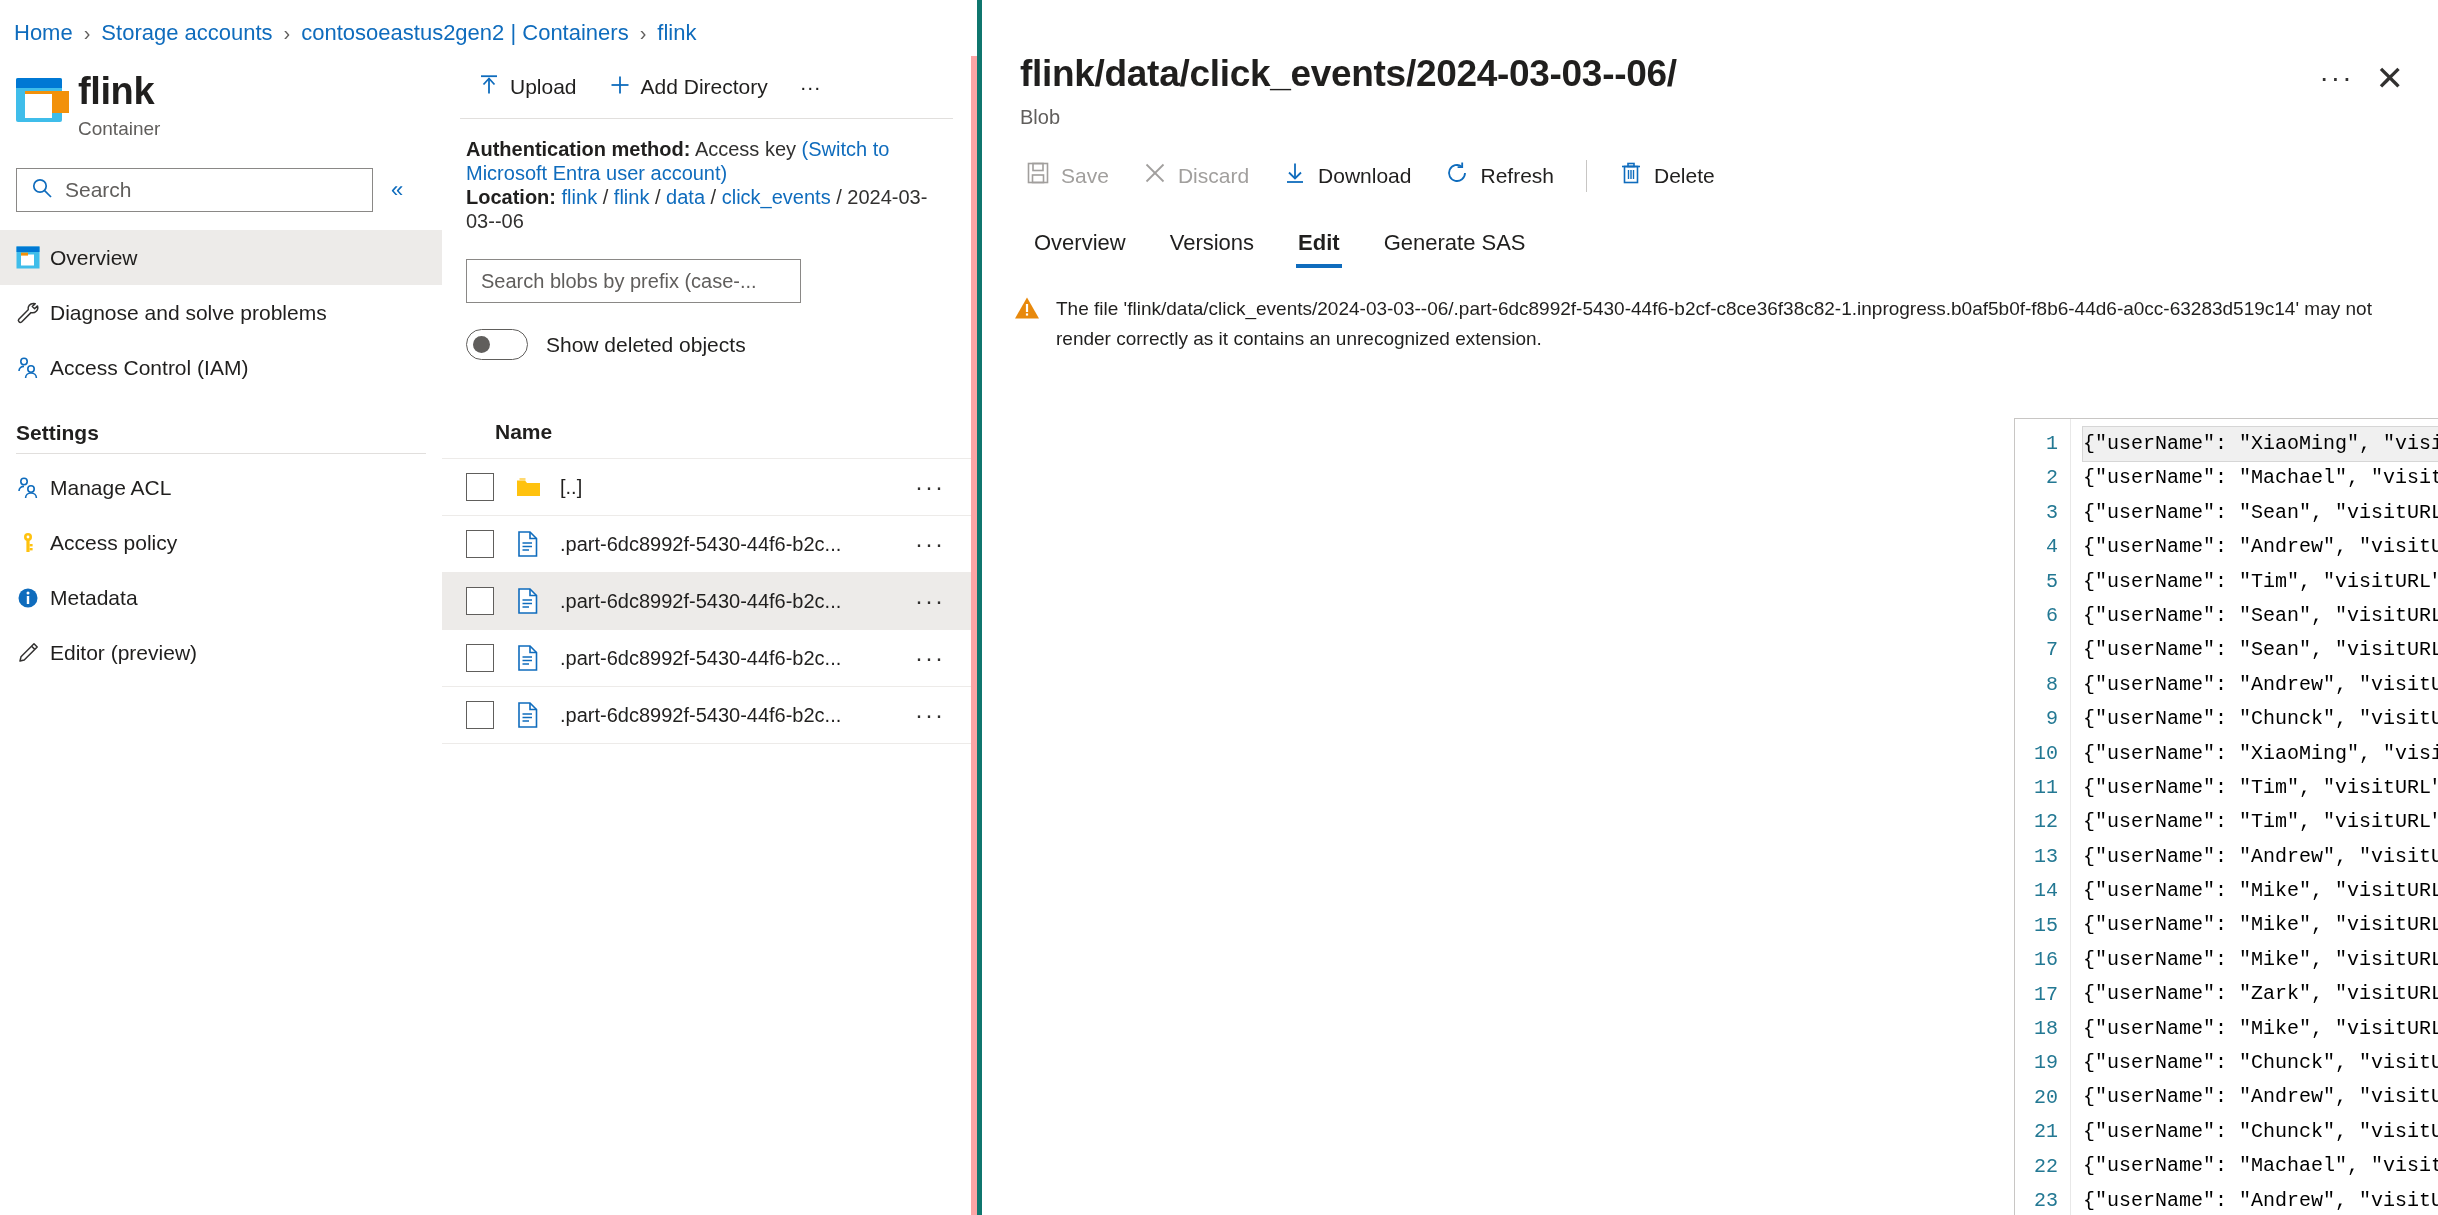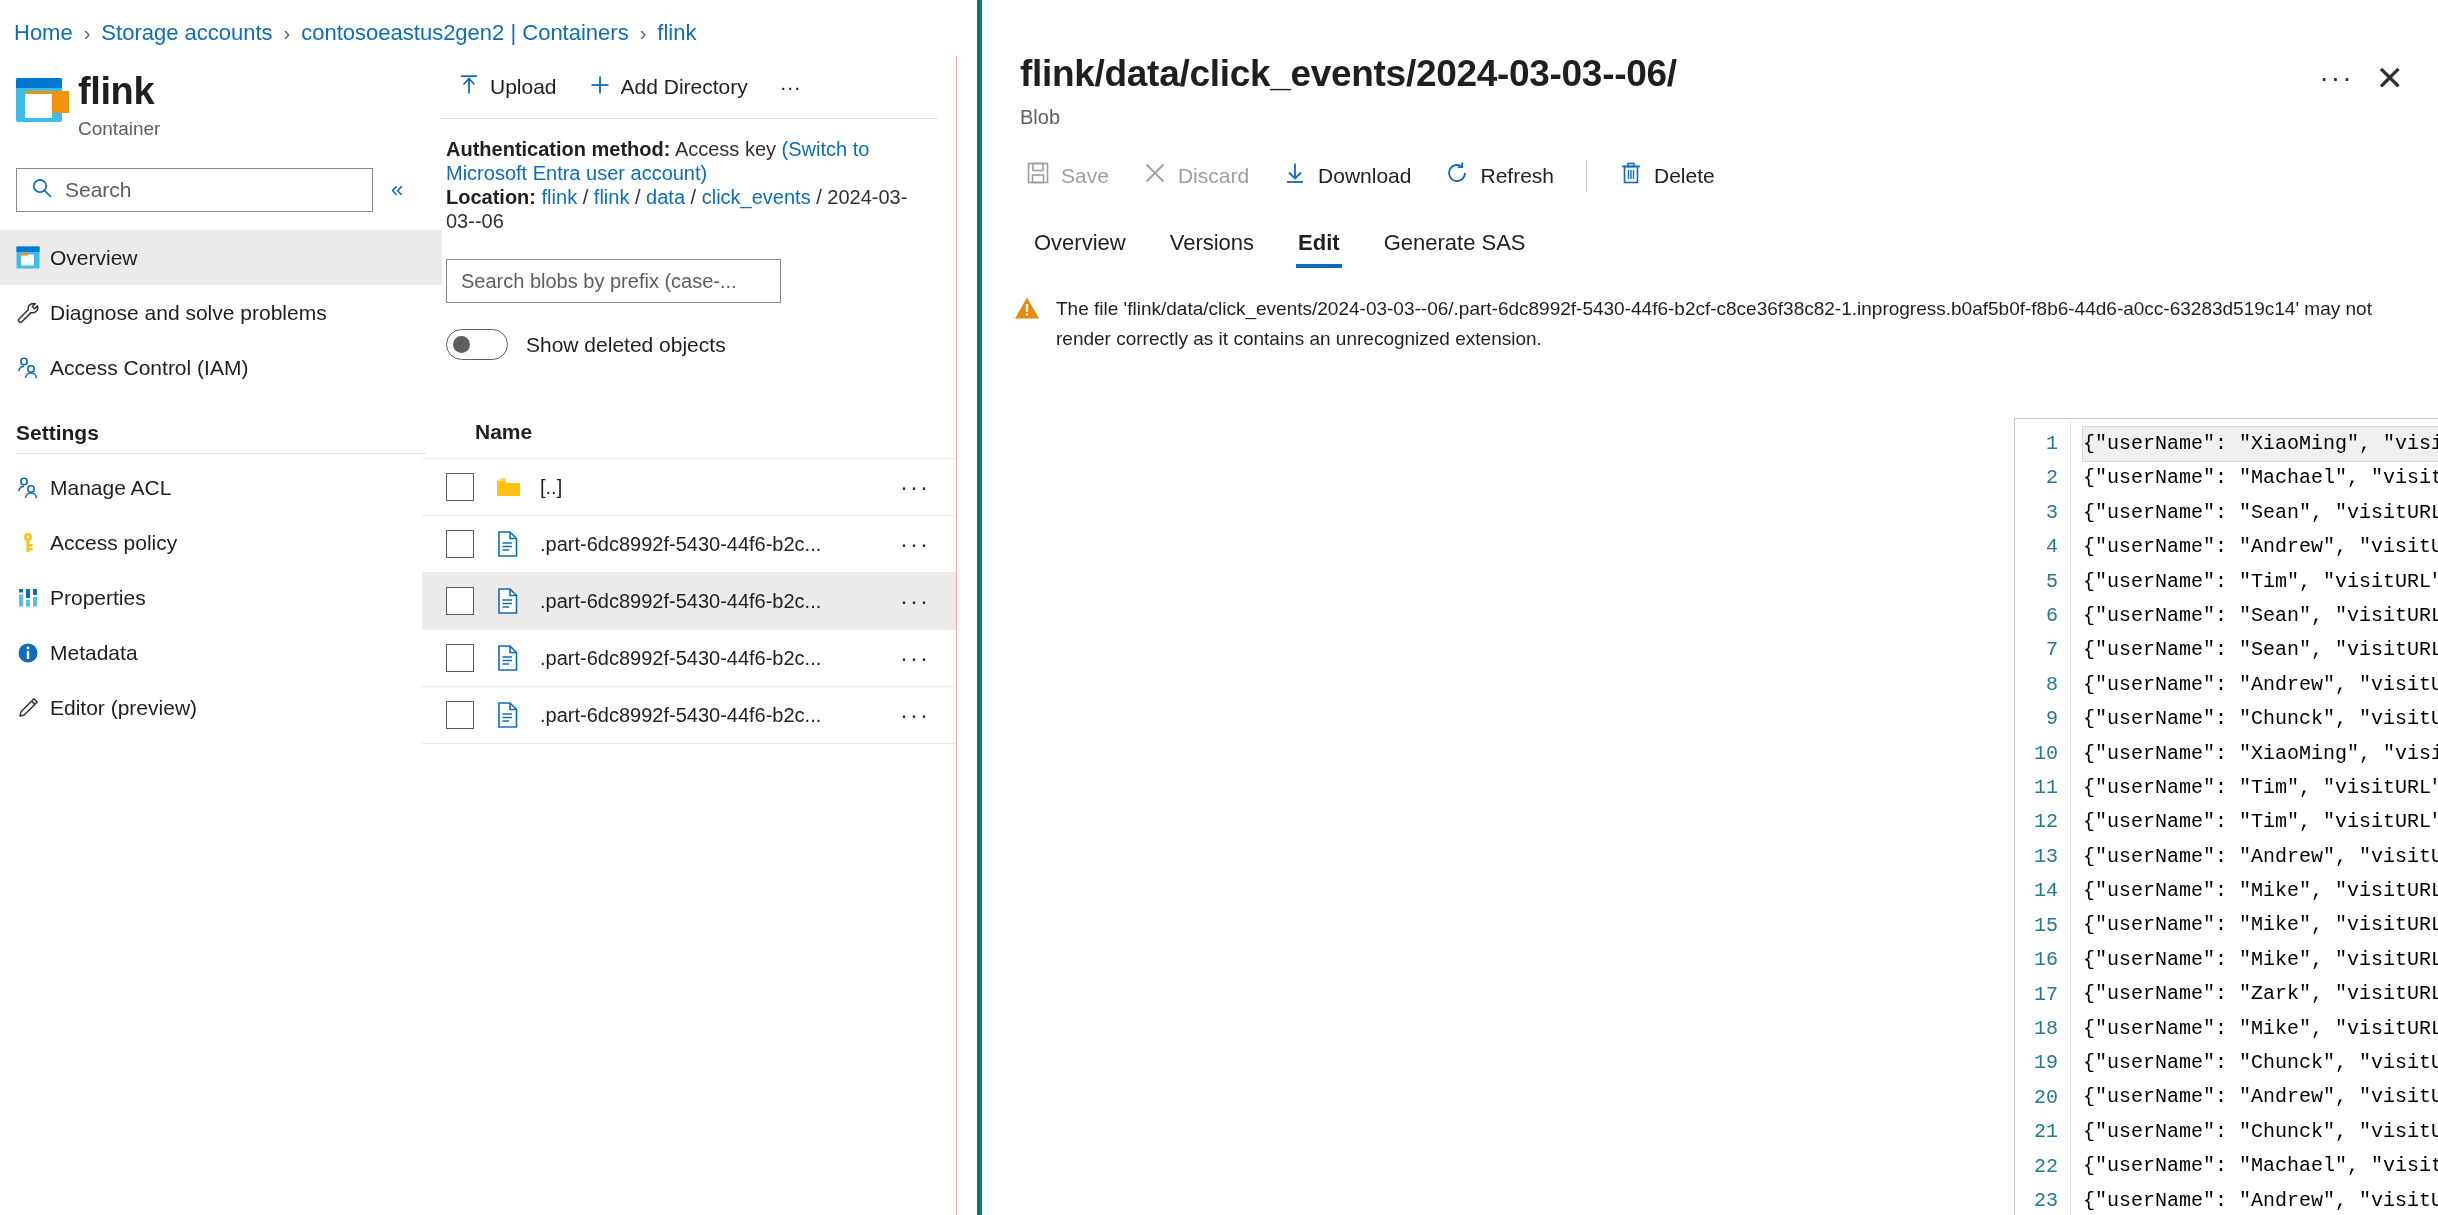--- a/index.html
+++ b/index.html
@@ -74,22 +74,22 @@
   .navitem.selected { background: #edebe9; }
   .navitem .nico { width: 34px; flex: none; display: flex; align-items: center; justify-content: flex-start; }
   .navgroup {
     font-size: 21px; font-weight: 700; color: #201f1e;
     padding: 26px 0 8px 16px;
   }
   .navgroup-rule { height: 1px; background: #e1dfdd; margin: 0 16px 6px 16px; }
 
   
   .midcol {
-    position: absolute; left: 422px; top: 56px; width: 535px; height: 1159px;
-    border-right: 1px solid #fca5a5;
+    position: absolute; left: 442px; top: 56px; width: 535px; height: 1159px;
+    border-right: 6px solid #fca5a5;
   }
   .mid-toolbar {
     display: flex; align-items: center; height: 62px; padding-left: 24px; gap: 8px;
   }
   .tbtn {
     display: flex; align-items: center; gap: 10px;
     font-size: 21px; color: #201f1e; padding: 6px 12px; cursor: pointer;
     white-space: nowrap;
   }
   .mid-rule { height: 1px; background: #e1dfdd; margin: 0 18px; }
@@ -302,33 +302,20 @@
               <circle cx="12" cy="6" r="4" fill="#ffc20e"></circle>
               <rect x="10.4" y="9" width="3.2" height="12" fill="#ffc20e"></rect>
               <rect x="13.6" y="13" width="3" height="2.4" fill="#ffc20e"></rect>
               <rect x="13.6" y="17" width="3" height="2.4" fill="#ffc20e"></rect>
               <circle cx="12" cy="6" r="1.4" fill="#ffffff"></circle>
             </svg>
         </span>
         <span>Access policy</span>
       </div>
 
-      <div class="navitem">
-        <span class="nico">
-          <svg width="24" height="24" viewBox="0 0 24 24">
-              <rect x="3" y="3" width="4" height="3.5" fill="#0f6cbd"></rect>
-              <rect x="3" y="8.5" width="4" height="12" fill="#50c0e8"></rect>
-              <rect x="10" y="3" width="4" height="9" fill="#0f6cbd"></rect>
-              <rect x="10" y="14" width="4" height="6.5" fill="#50c0e8"></rect>
-              <rect x="17" y="3" width="4" height="6" fill="#0f6cbd"></rect>
-              <rect x="17" y="11" width="4" height="9.5" fill="#50c0e8"></rect>
-            </svg>
-        </span>
-        <span>Properties</span>
-      </div>
 
       <div class="navitem">
         <span class="nico">
           <svg width="24" height="24" viewBox="0 0 24 24">
               <circle cx="12" cy="12" r="9.5" fill="#0f6cbd"></circle>
               <rect x="10.8" y="10" width="2.4" height="8" fill="#ffffff"></rect>
               <circle cx="12" cy="7" r="1.5" fill="#ffffff"></circle>
             </svg>
         </span>
         <span>Metadata</span>

